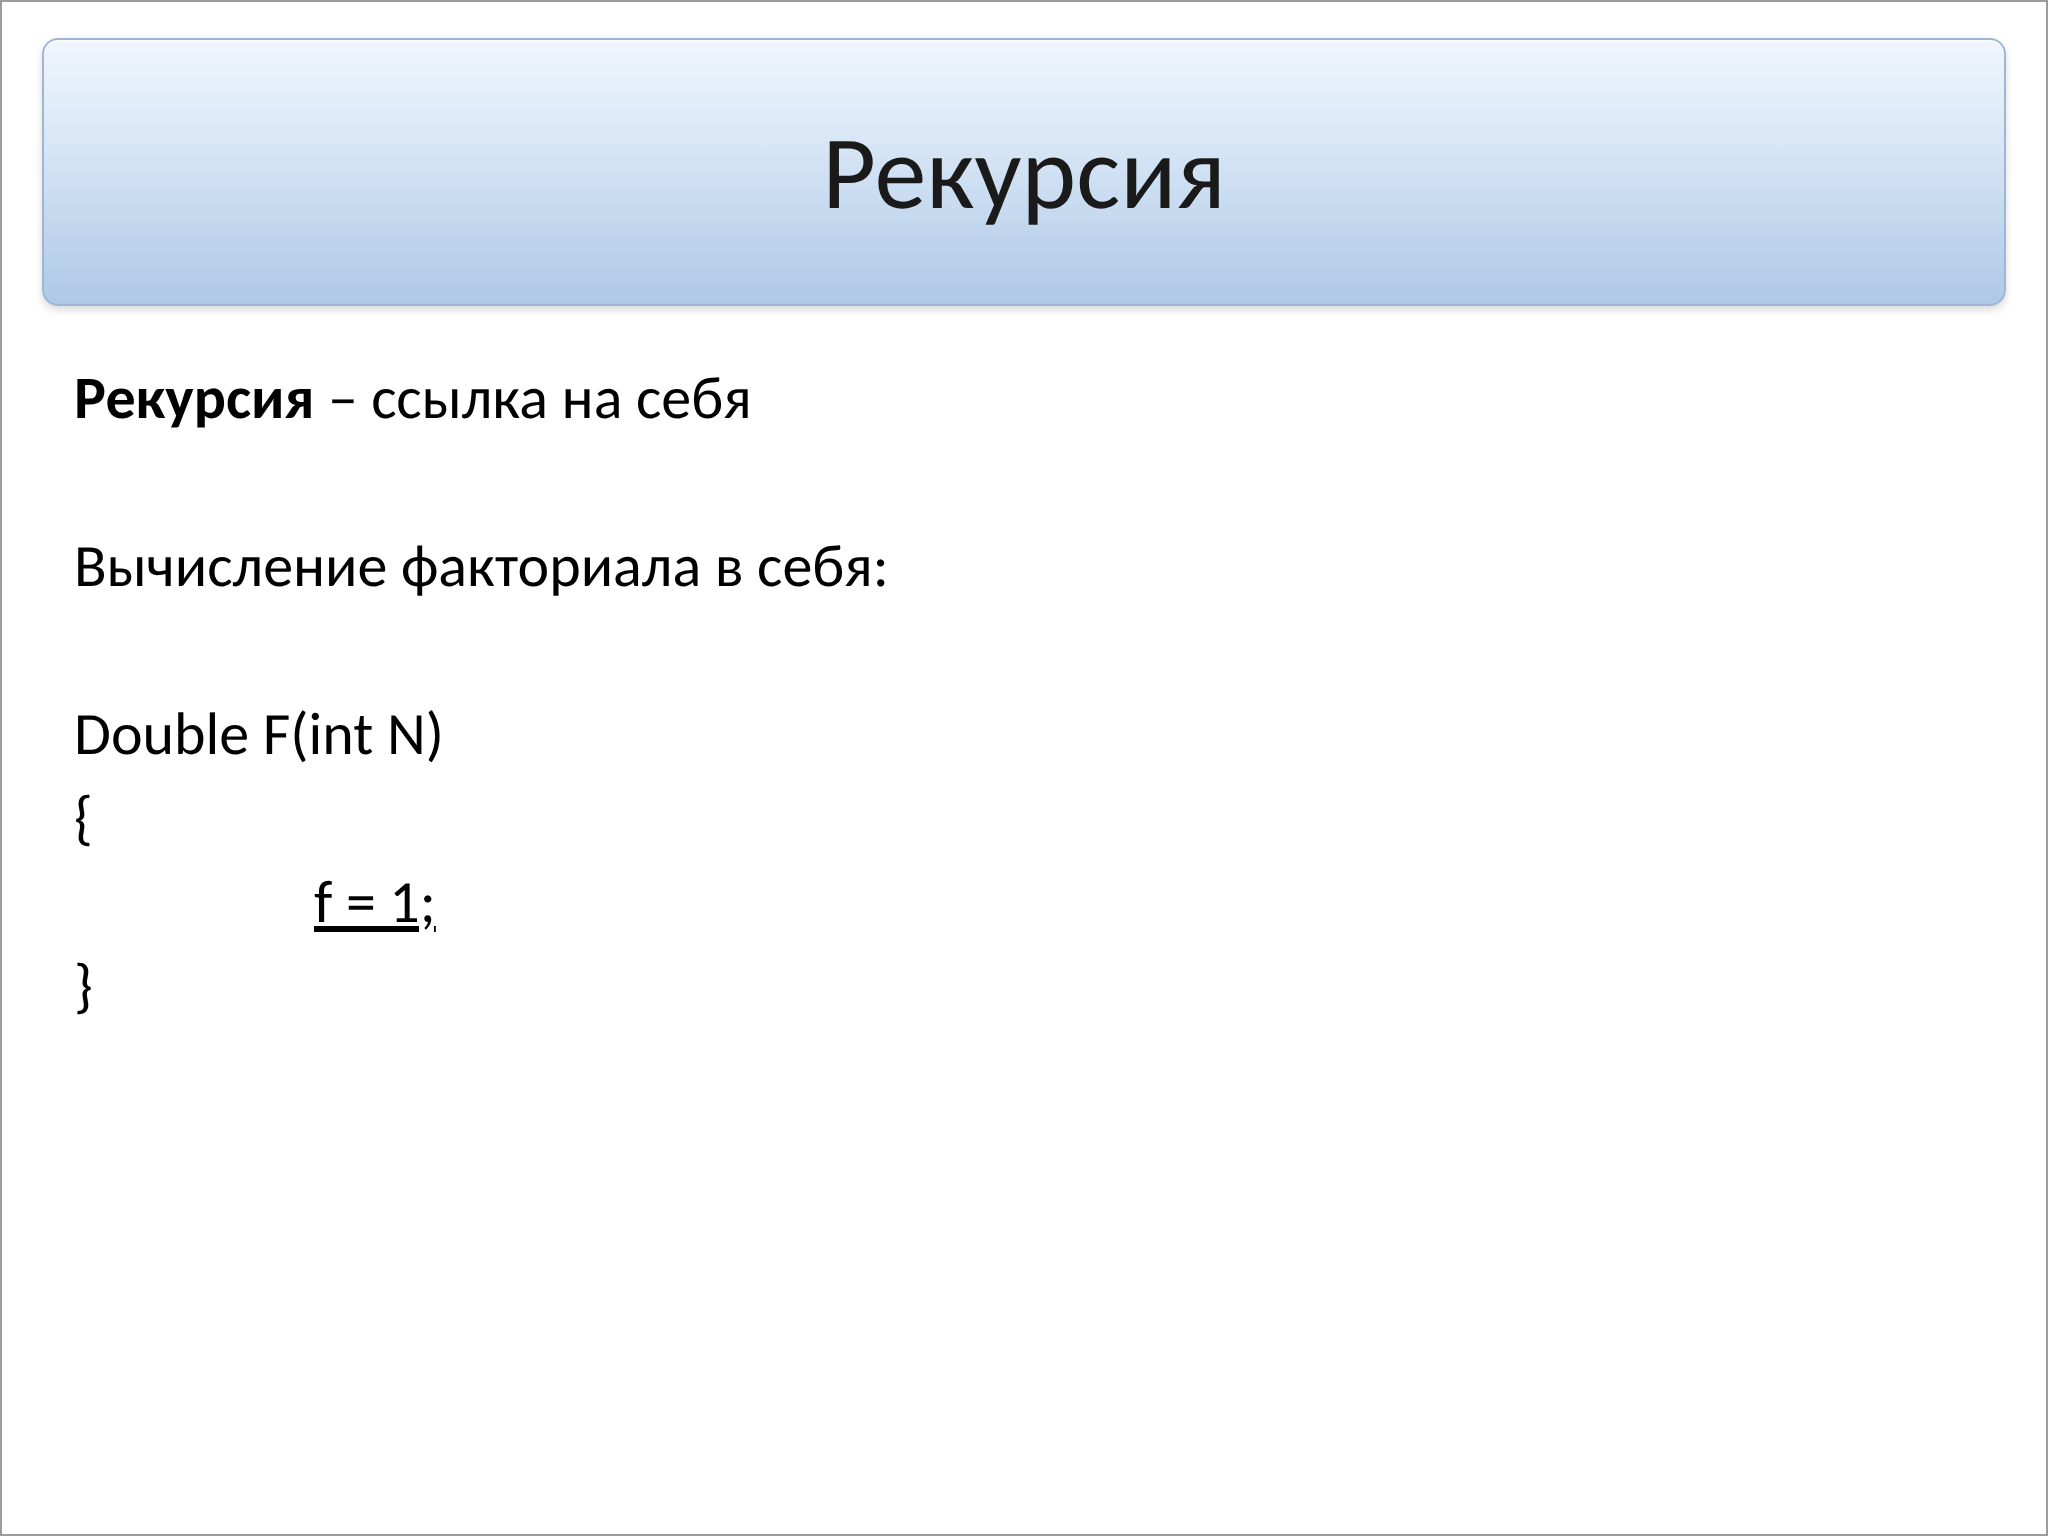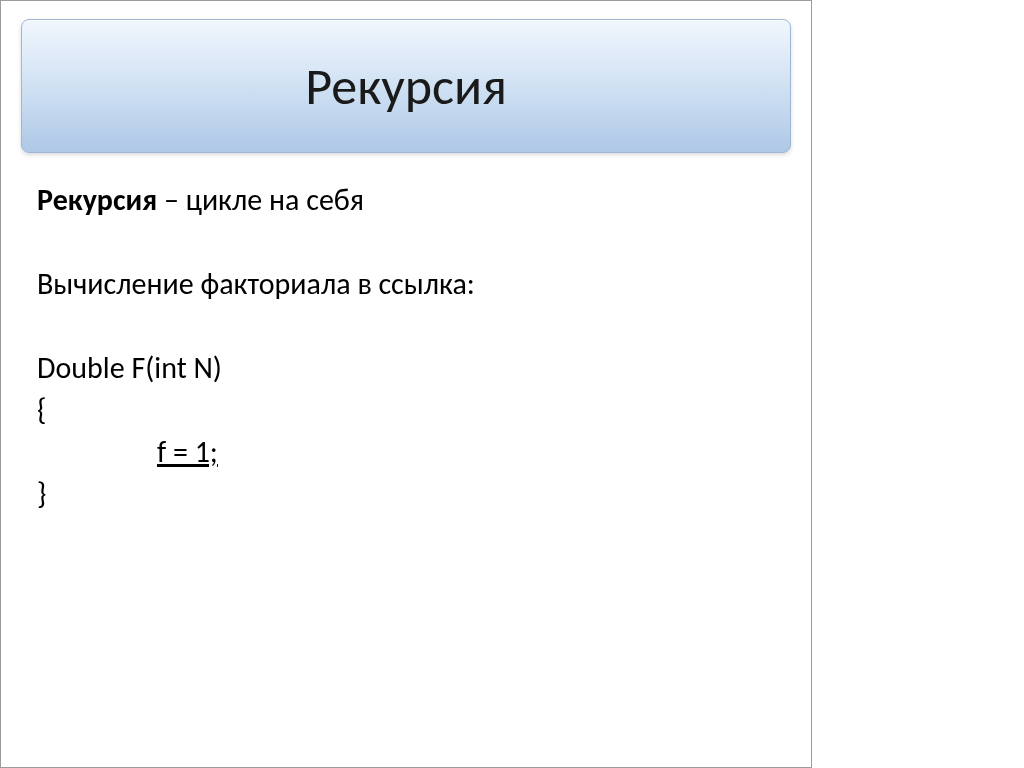--- a/index.html
+++ b/index.html
@@ -5,21 +5,21 @@
   html, body {
     margin: 0;
     padding: 0;
     width: 1024px;
     height: 768px;
     background: #fff;
     font-family: Calibri, "Segoe UI", Arial, sans-serif;
     overflow: hidden;
   }
   .slide {
-    width: 812px;
+    width: 1024px;
     height: 768px;
     box-sizing: border-box;
     border: 1px solid #9c9c9c;
     position: relative;
   }
   .title-box {
     position: absolute;
     left: 20px;
     right: 20px;
     top: 18px;
@@ -54,23 +54,23 @@
 </head>
 <body>
 
 <div class="slide">
   <div class="title-box">
     <div class="title-text">Рекурсия</div>
   </div>
 
   <div class="body">
     <div>
-      <span class="bold">Рекурсия</span><span> – цикле на себя</span>
+      <span class="bold">Рекурсия</span><span> – ссылка на себя</span>
     </div>
     <div class="blank"></div>
-    <div>Вычисление факториала в ссылка:</div>
+    <div>Вычисление факториала в себя:</div>
     <div class="blank"></div>
     <div>Double F(int N)</div>
     <div>{</div>
     <div class="indent1">f = 1;</div>
     <div>}</div>
   </div>
 </div>
 
 </body></html>

